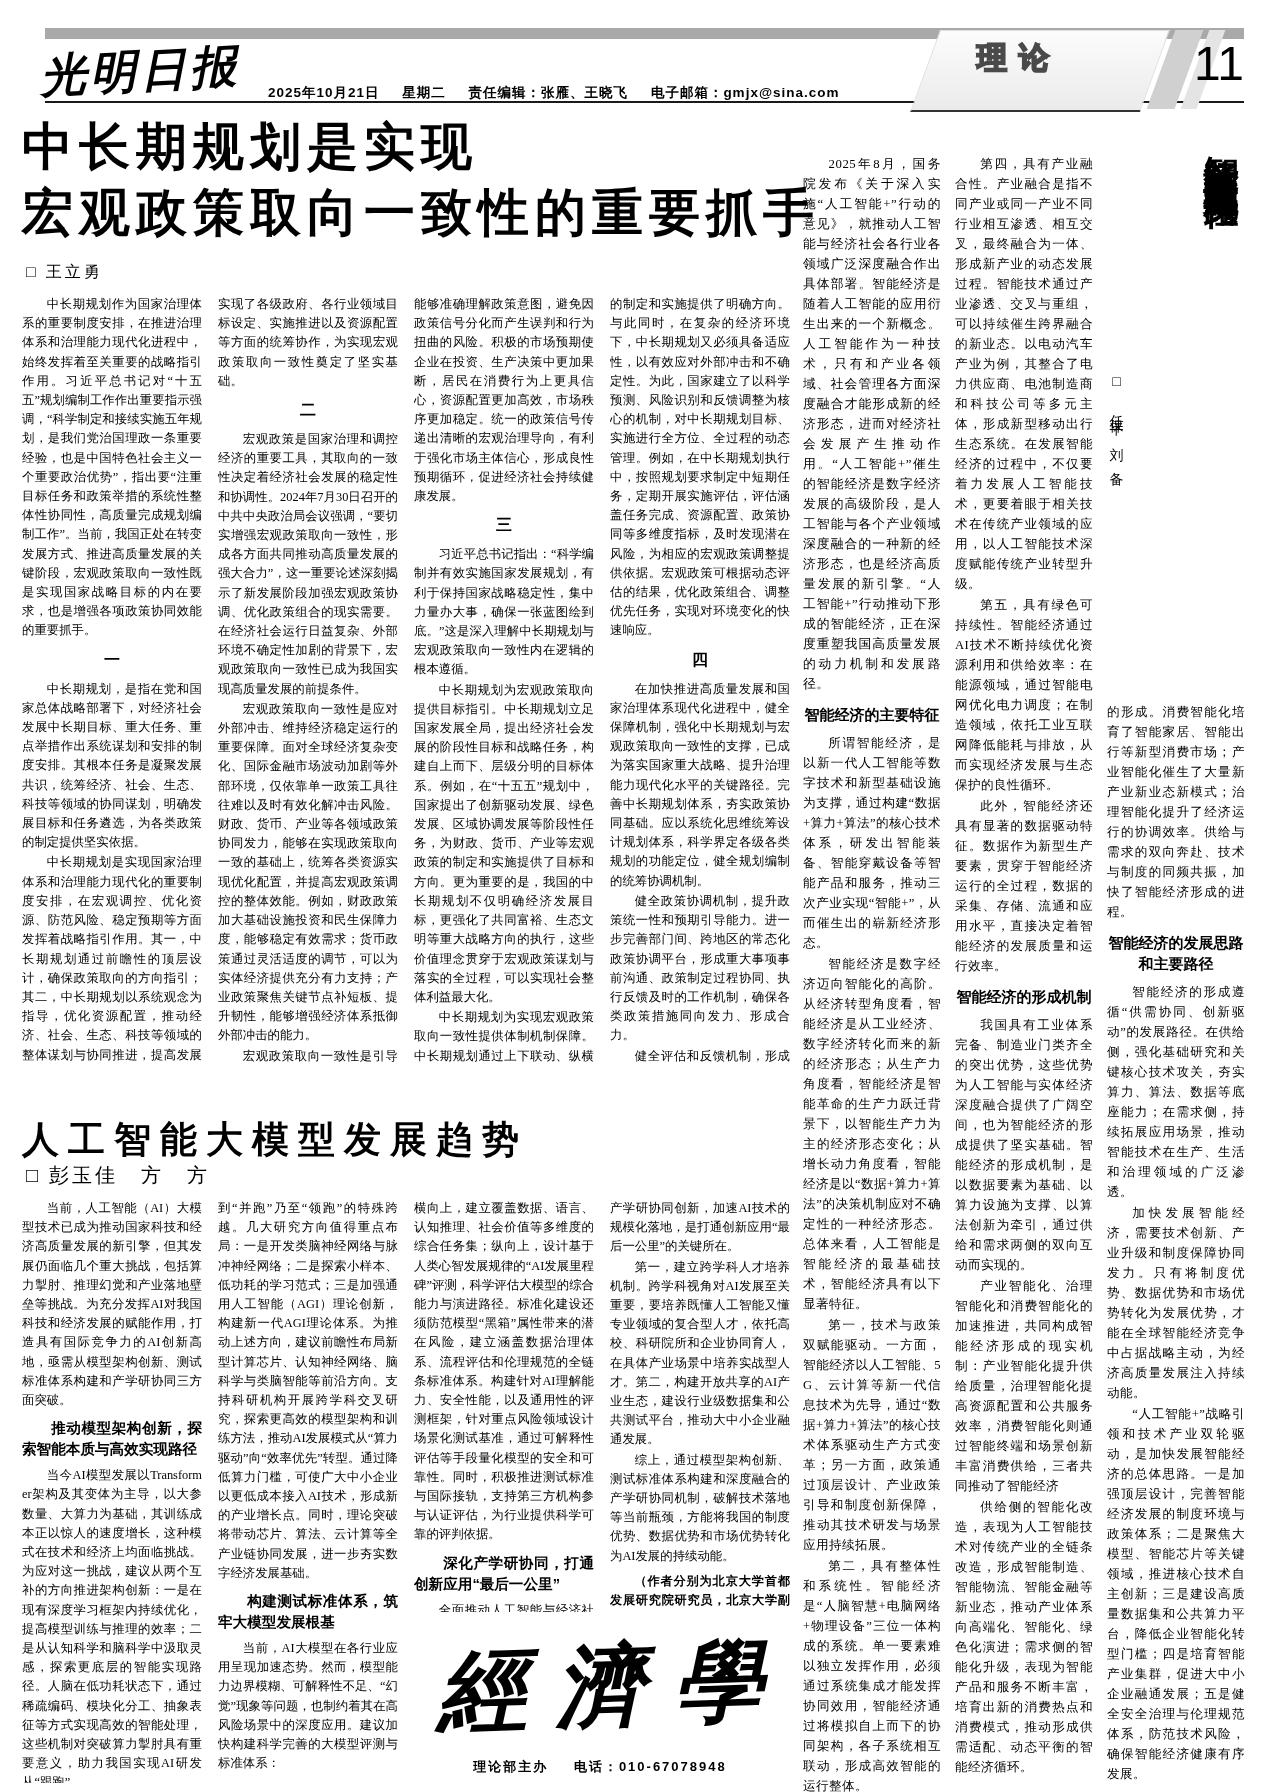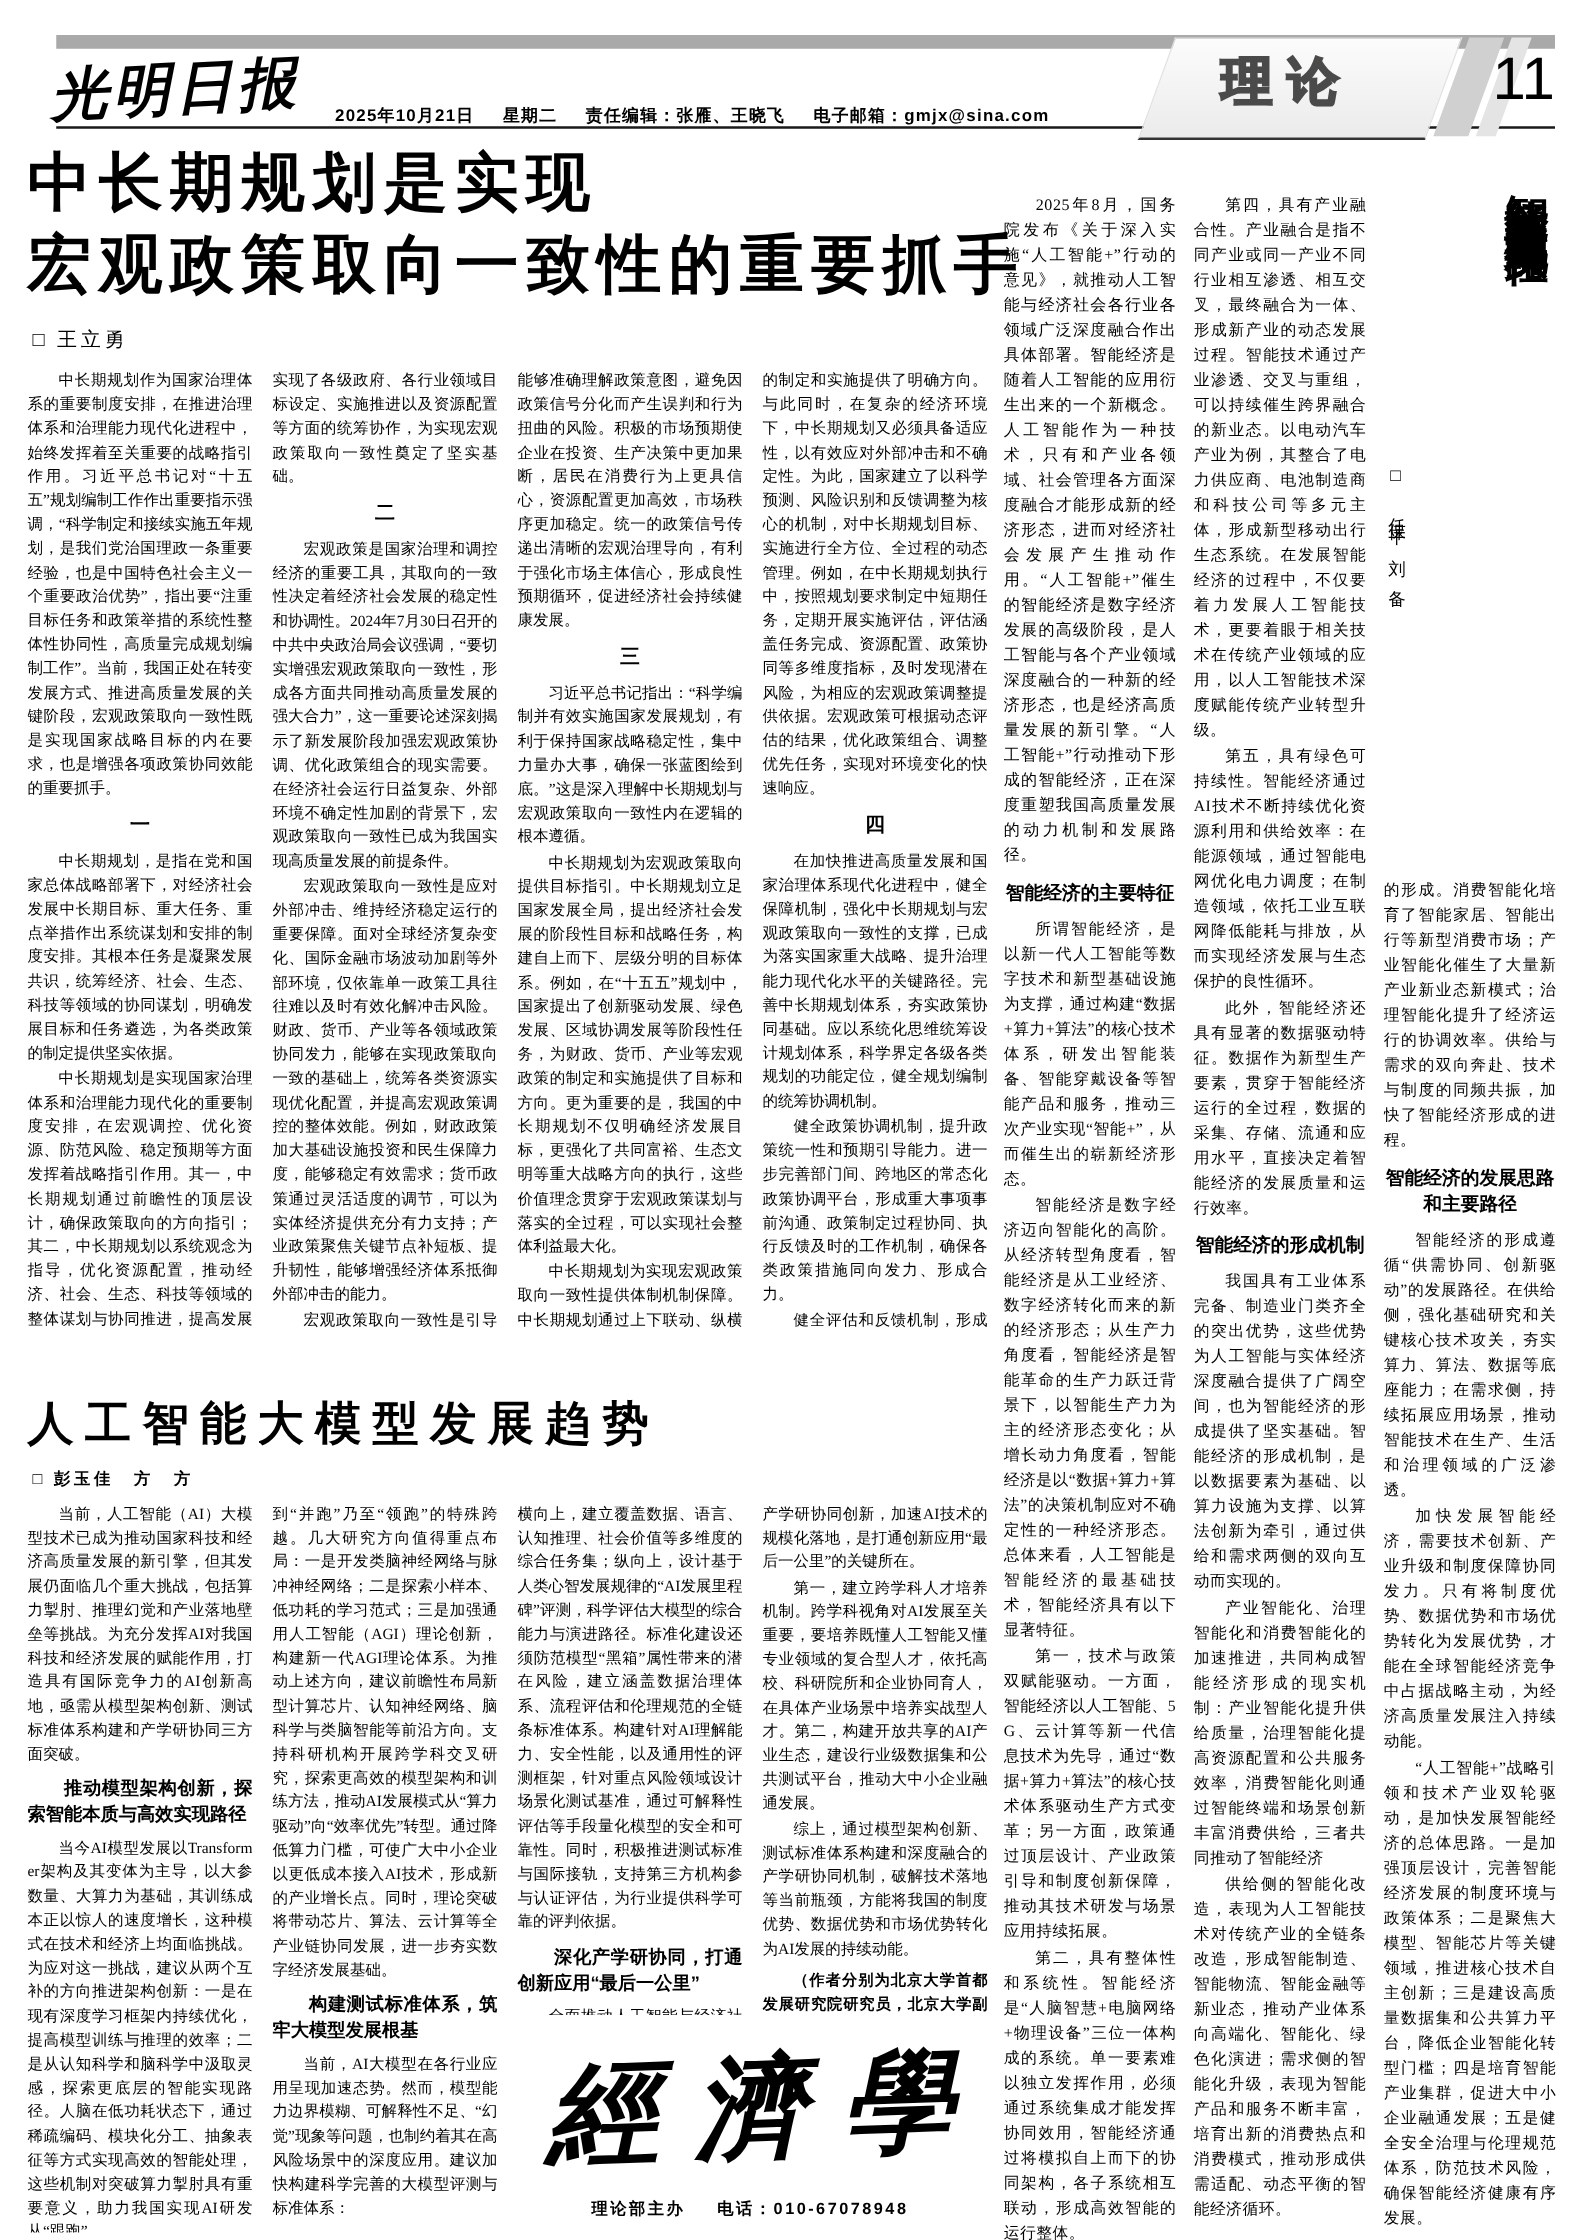--- a/index.html
+++ b/index.html
@@ -14,21 +14,21 @@
         font-style:italic;letter-spacing:4px;transform:rotate(-3deg);white-space:nowrap;}
   .dateline{position:absolute;left:268px;top:84px;font-size:13.5px;font-weight:bold;
         font-family:"Liberation Sans", sans-serif;letter-spacing:1px;white-space:nowrap;}
   .dateline span{margin-right:18px;}
   .headrule{position:absolute;left:45px;top:101px;width:1199px;height:2px;background:#1a1a1a;}
   .section-wrap{position:absolute;left:925px;top:30px;width:335px;height:80px;}
   .sect-bg{position:absolute;left:0;top:0;width:228px;height:79px;transform:skewX(-20deg);
         background:linear-gradient(180deg,#fcfcfc,#ebebeb);border:1px solid #e0e0e0;border-bottom:2px solid #333;}
   .stripe1{position:absolute;left:236px;top:0;width:28px;height:79px;transform:skewX(-20deg);background:#d0d0d0;}
   .stripe2{position:absolute;left:270px;top:0;width:16px;height:79px;transform:skewX(-20deg);background:#e4e4e4;}
-  .sect-label{position:absolute;left:52px;top:8px;font-size:41px;font-weight:900;
+  .sect-label{position:absolute;left:52px;top:8px;font-size:30px;font-weight:900;
         font-family:"Liberation Sans", sans-serif;color:#a16207;letter-spacing:12px;
         -webkit-text-stroke:2px #4a4a4a;text-shadow:0 0 1px #555;white-space:nowrap;}
   .pageno{position:absolute;left:1194px;top:36px;font-size:48px;font-family:"Liberation Sans", sans-serif;}
 
   
   .cols{display:flex;gap:16px;}
   .col{overflow:hidden;text-align:justify;word-break:break-all;}
   .b-p,.b-pc{font-size:12.4px;line-height:19.2px;margin:0 0 1px;}
   .b-p{text-indent:2em;}
   .b-pc{text-indent:0;}
@@ -42,21 +42,21 @@
 
   
   .a1{position:absolute;left:22px;top:114px;width:770px;}
   .a1 .hl{font-size:51px;line-height:66px;font-weight:900;letter-spacing:6px;white-space:nowrap;}
   .a1 .byline{margin:16px 0 12px 4px;font-size:16px;letter-spacing:3px;}
   .a1 .col{width:180px;height:768px;}
 
   
   .a2{position:absolute;left:22px;top:1118px;width:770px;}
   .a2 .hl{font-size:37px;line-height:44px;font-weight:900;letter-spacing:9px;white-space:nowrap;}
-  .a2 .byline{margin:12px 0 10px 4px;font-size:13px;letter-spacing:3px;font-weight:bold;}
+  .a2 .byline{margin:0 0 10px 4px;font-size:20px;letter-spacing:3px;}
   .a2 .col{width:180px;height:584px;}
   .a2{}
   .a2-wrap{position:relative;}
   .callig-block{position:absolute;left:386px;top:494px;width:384px;height:178px;background:#fff;
         display:flex;flex-direction:column;align-items:center;justify-content:center;}
   .callig{font-size:90px;font-weight:900;font-style:italic;letter-spacing:28px;text-indent:28px;
         transform:rotate(-2deg);white-space:nowrap;}
   .callig-footer{margin-top:10px;font-size:13px;font-weight:bold;letter-spacing:2px;
         font-family:"Liberation Sans", sans-serif;}
   .callig-footer span{margin:0 10px;}

